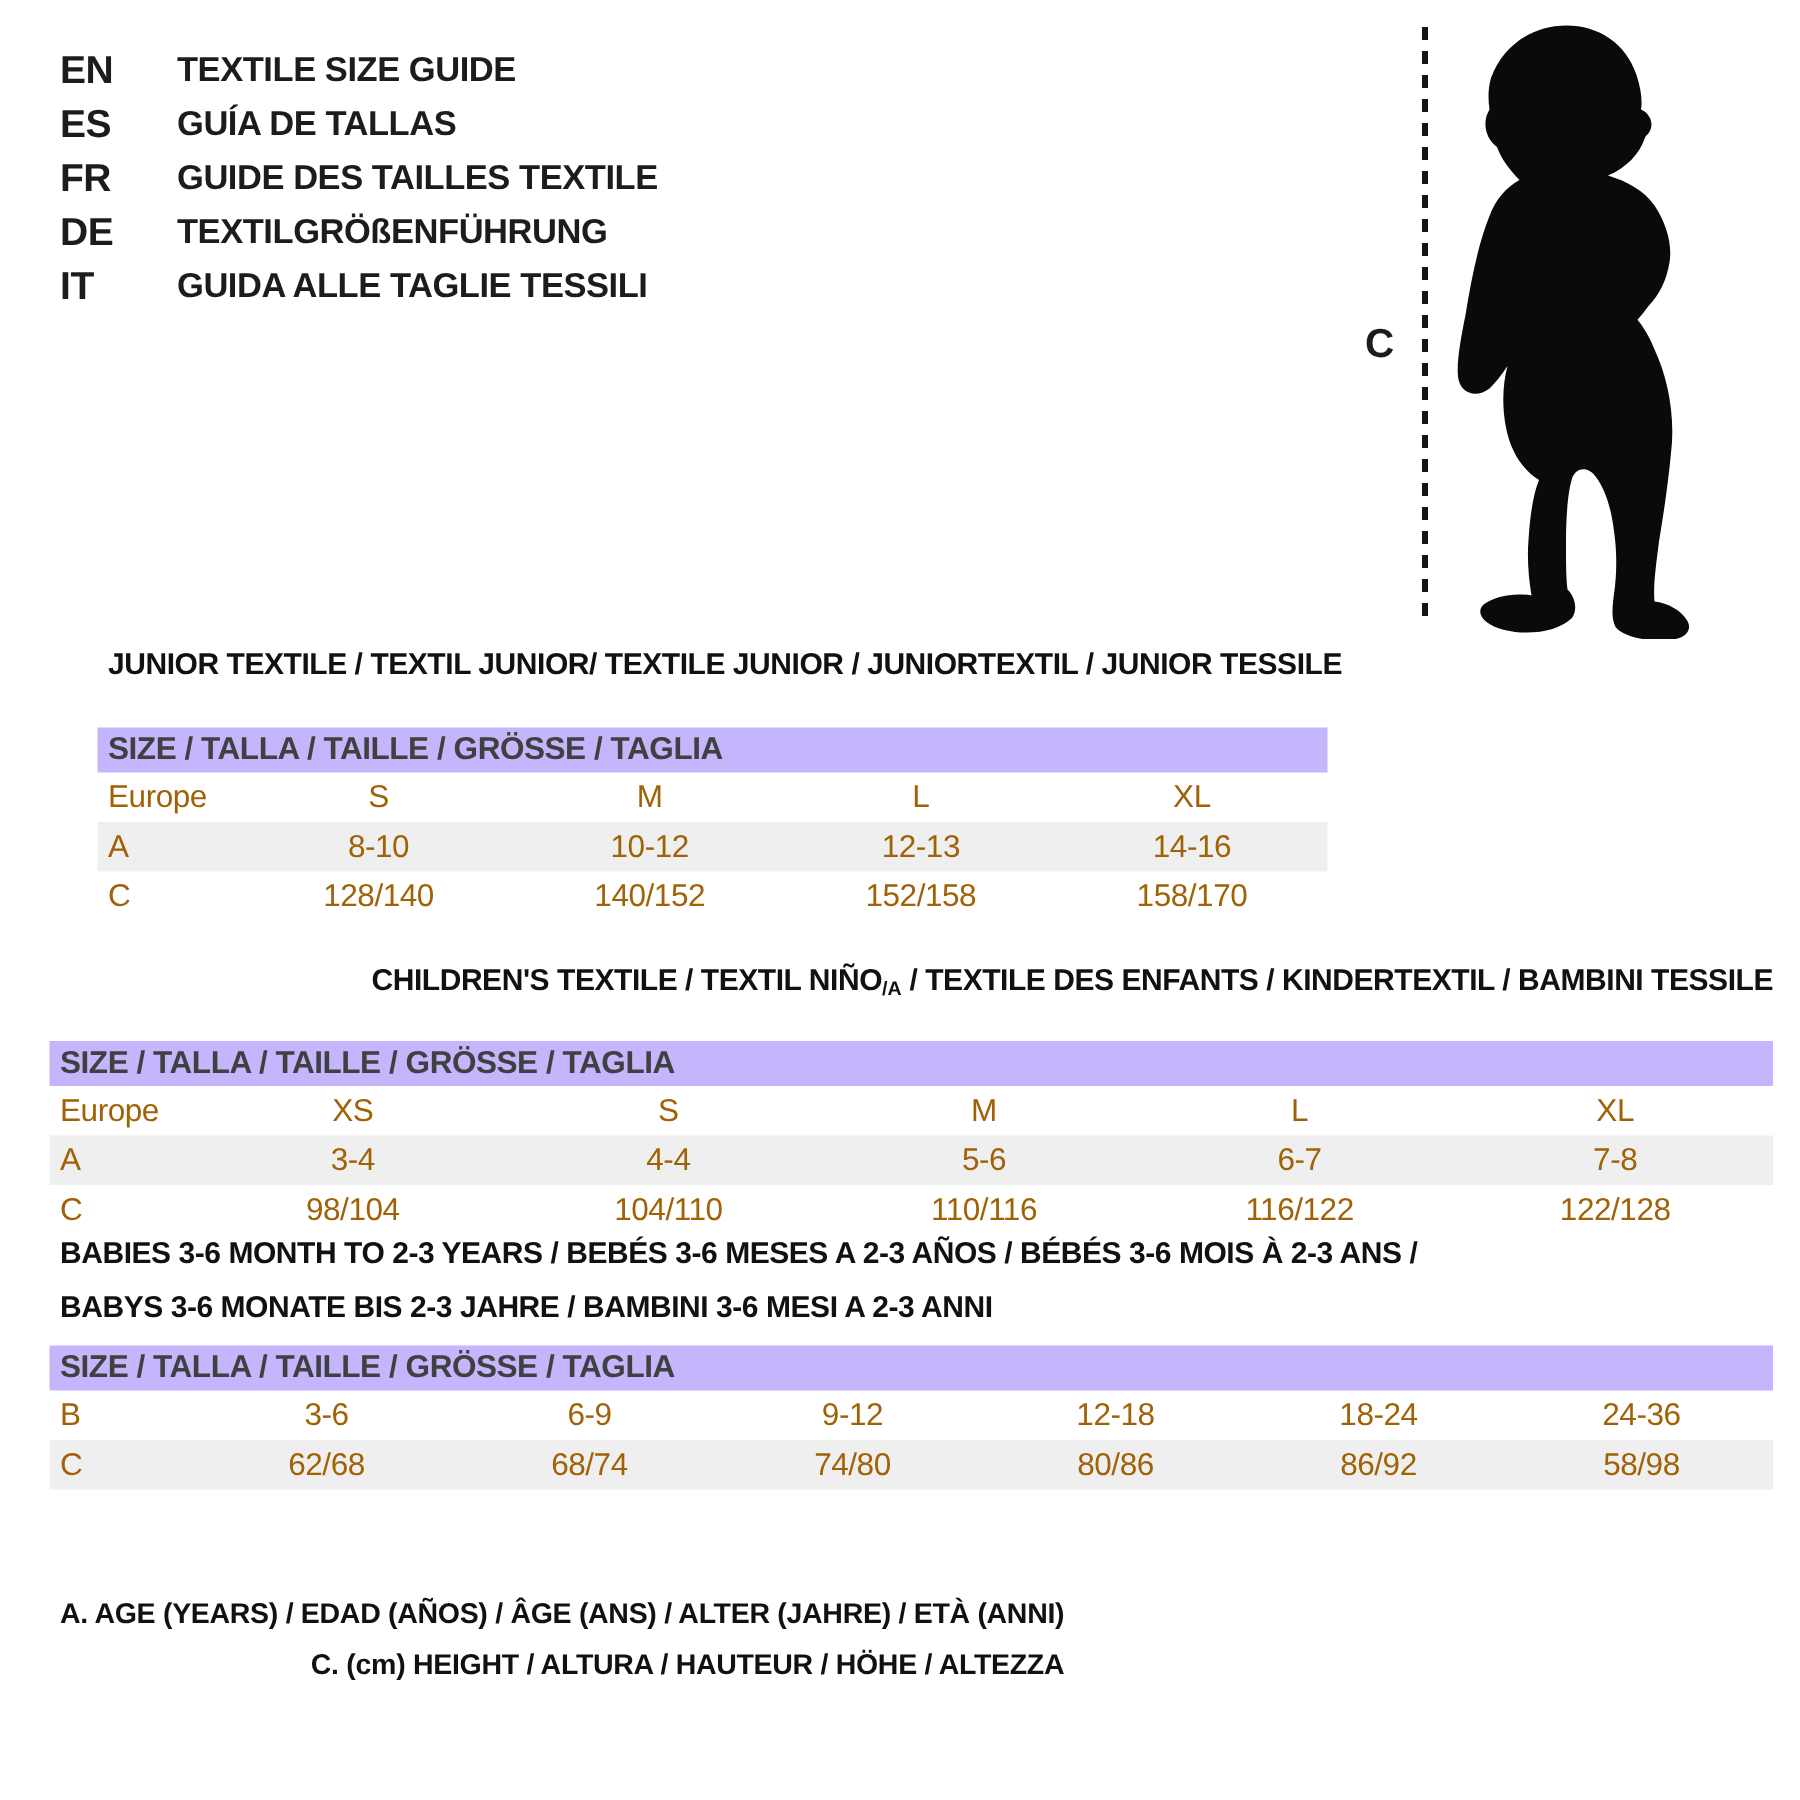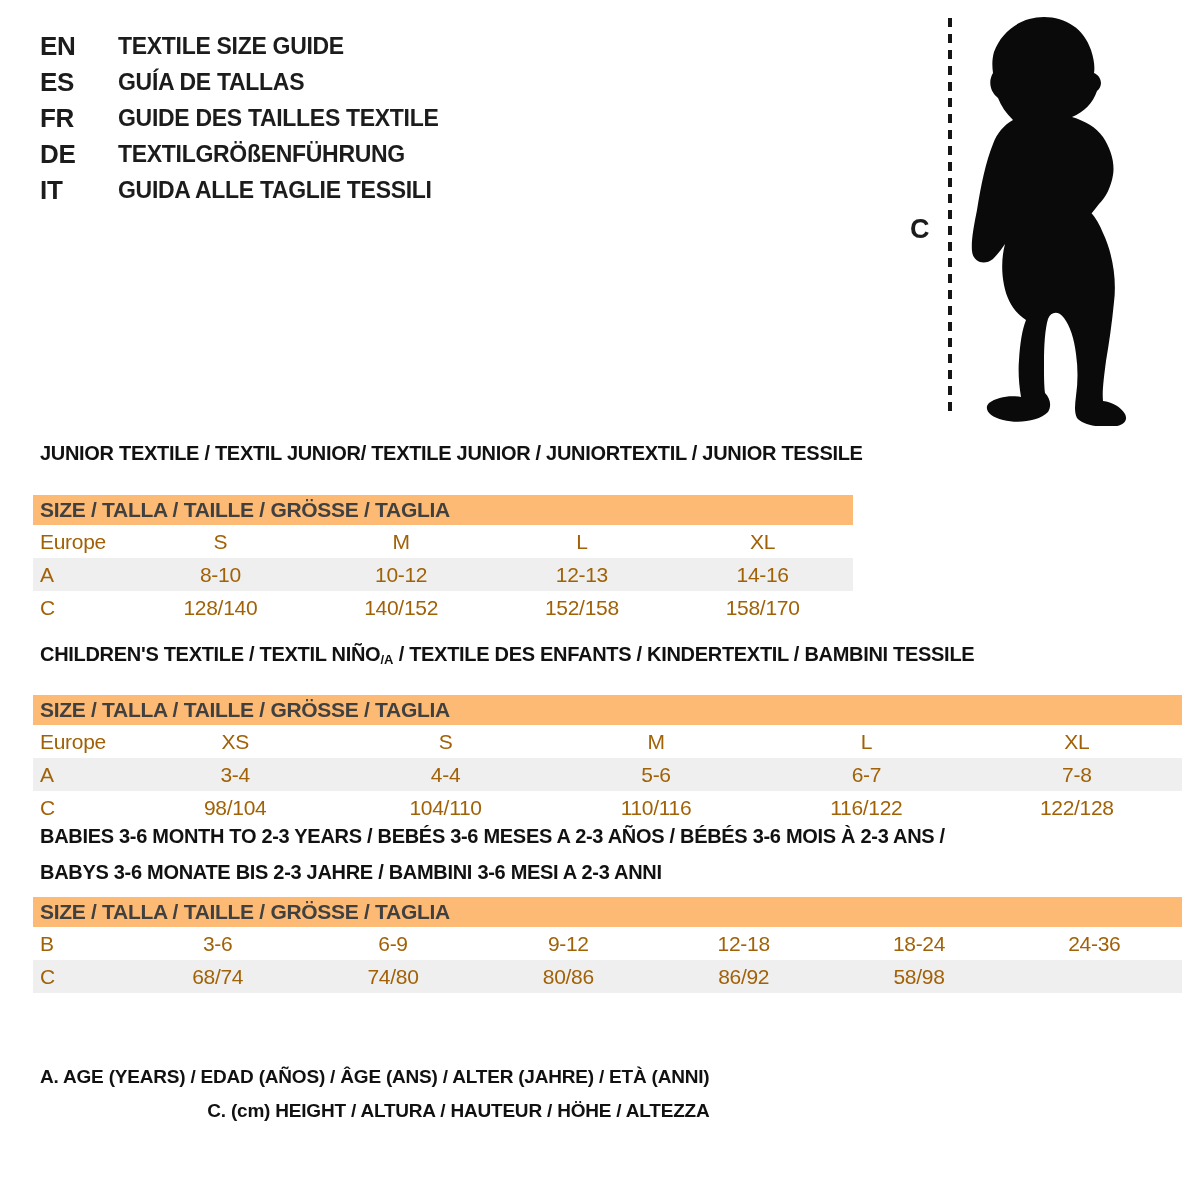--- a/index.html
+++ b/index.html
@@ -14,35 +14,35 @@
   .lang-label{font-weight:700;font-size:23px;letter-spacing:-0.3px;}
   
   .height-line{
     position:absolute;left:948px;top:18px;width:4px;height:398px;
     background:repeating-linear-gradient(to bottom,#151515 0 9px,transparent 9px 16px);
   }
   .measure-c{position:absolute;left:910px;top:214px;font-weight:700;font-size:27px;}
   .baby{position:absolute;left:960px;top:14px;width:180px;height:412px;}
   
   .sec{position:absolute;left:33px;}
-  .s-junior{top:442px;}
+  .s-junior{top:432px;margin-left:32px;}
   .s-children{top:643px;}
   .s-babies{top:818px;}
   .sec-title{
     margin-left:7px;font-weight:700;font-size:20px;line-height:22px;
     letter-spacing:-0.3px;color:#111;white-space:nowrap;
   }
   .s-junior .sec-title{margin-bottom:31px;}
-  .s-children .sec-title{margin-bottom:27px;}
+  .s-children .sec-title{margin-bottom:27px;text-align:right;}
   .s-babies .sec-title{line-height:36px;margin-bottom:7px;}
   .sub-a{font-size:13px;position:relative;top:3px;letter-spacing:0;}
   .size-table{width:1149px;}
   .s-junior .size-table{width:820px;}
   .table-header{
-    height:30px;line-height:30px;background:#fdba74;color:#404040;
+    height:30px;line-height:30px;background:#c4b5fd;color:#404040;
     font-weight:700;font-size:21px;padding-left:7px;letter-spacing:-0.3px;
     box-sizing:border-box;
   }
   .table-row{display:grid;height:33px;line-height:33px;font-size:21px;letter-spacing:-0.3px;color:#a16207;}
   .table-row.shade{background:#efefef;}
   .row-label{padding-left:7px;text-align:left;}
   .t-cell{text-align:center;}
   
   .legend{position:absolute;left:40px;top:1060px;text-align:right;}
   .legend-line{font-weight:700;font-size:19px;line-height:33.5px;letter-spacing:-0.2px;color:#111;white-space:nowrap;}
@@ -166,20 +166,21 @@
           <span class="row-label">B</span>
           <span class="t-cell">3-6</span>
           <span class="t-cell">6-9</span>
           <span class="t-cell">9-12</span>
           <span class="t-cell">12-18</span>
           <span class="t-cell">18-24</span>
           <span class="t-cell">24-36</span>
         </div>
         <div class="table-row shade" style="grid-template-columns: 97px repeat(6, 1fr);">
           <span class="row-label">C</span>
+          <span class="t-cell">62/68</span>
           <span class="t-cell">68/74</span>
           <span class="t-cell">74/80</span>
           <span class="t-cell">80/86</span>
           <span class="t-cell">86/92</span>
           <span class="t-cell">58/98</span>
         </div>
       </div>
   </div>
 
   <div class="legend">

